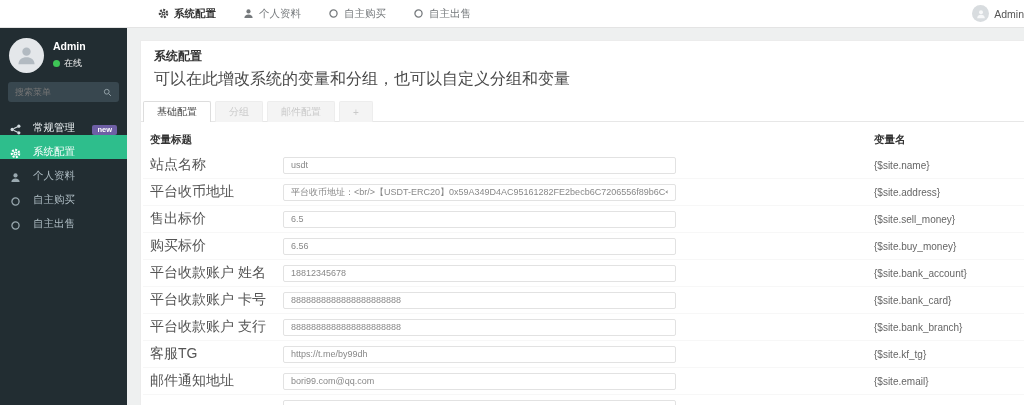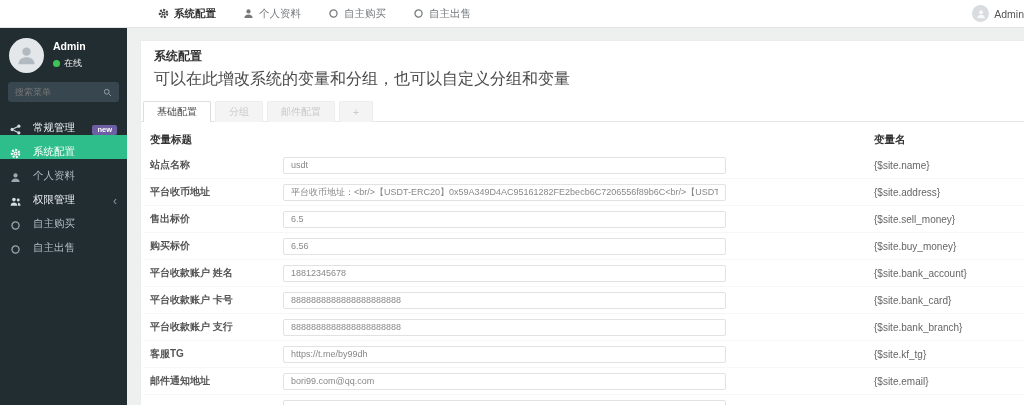--- a/index.html
+++ b/index.html
@@ -66,22 +66,22 @@
   .tab.active{ background:#fff; color:#444; border-color:#ddd; box-shadow:0 1px 0 #fff; }
 
   .form{ padding:5px 0 0 2px; }
   .form-header{ display:flex; align-items:center; height:25px; position:relative;
                 padding-left:7px; font-size:10.5px; font-weight:bold; color:#333; }
   .form-header .h-label{ width:133px; flex:none; }
   .form-header .h-value{ width:393px; flex:none; }
   .form-header .h-var{ position:absolute; left:731px; }
   .row{ display:flex; align-items:center; min-height:27px; position:relative;
         padding-left:7px; border-bottom:1px solid #f7f7f7; }
-  .row-label{ width:133px; flex:none; font-size:10px; color:#555;font-weight:bold; }
-  .row-field{ width:443px; flex:none; }
+  .row-label{ width:133px; flex:none; font-size:14px; color:#555; }
+  .row-field{ width:393px; flex:none; }
   .row-field input{ width:100%; height:17px; border:1px solid #e2e2e2; border-radius:2px;
         font-size:9px; color:#888; padding:0 7px; outline:none; background:#fff;
         font-family:inherit; white-space:nowrap; }
   .row-field textarea{ width:100%; height:56px; border:1px solid #e2e2e2; border-radius:2px;
         font-size:9px; color:#777; padding:4px 7px; outline:none; resize:none;
         font-family:inherit; line-height:1.5; }
   .row .row-var{ position:absolute; left:731px; top:50%; transform:translateY(-50%);
         font-size:10px; color:#666; white-space:nowrap; }
   .row.multiline{ align-items:flex-start; padding-top:5px; border-bottom:none; }
   .row.multiline .row-label{ margin-top:4px; }
@@ -199,33 +199,20 @@
       <li class="menu-item">
         <span class="m-ic">
           <svg viewBox="0 0 12 12" fill="currentColor">
             <circle cx="6" cy="3.7" r="2.3"></circle>
             <path d="M1.5 10.9c0-2.5 2-3.9 4.5-3.9s4.5 1.4 4.5 3.9z"></path>
           </svg>
         </span>
         <span>个人资料</span>
 
       </li>
-      <li class="menu-item bright">
-        <span class="m-ic">
-          <svg viewBox="0 0 12 12" fill="currentColor">
-            <circle cx="4.3" cy="3.9" r="2"></circle>
-            <path d="M0.7 10.5c0-2.1 1.6-3.3 3.6-3.3s3.6 1.2 3.6 3.3z"></path>
-            <circle cx="9" cy="4.3" r="1.6"></circle>
-            <path d="M8.8 7.3c1.7.1 2.7 1.3 2.7 3.2H8.6z"></path>
-          </svg>
-        </span>
-        <span>权限管理</span>
-
-        <span class="chevron">‹</span>
-      </li>
       <li class="menu-item">
         <span class="m-ic">
           <svg viewBox="0 0 12 12" fill="none" stroke="currentColor" stroke-width="1.4">
             <circle cx="6" cy="6" r="3.9"></circle>
           </svg>
         </span>
         <span>自主购买</span>
 
       </li>
       <li class="menu-item">

